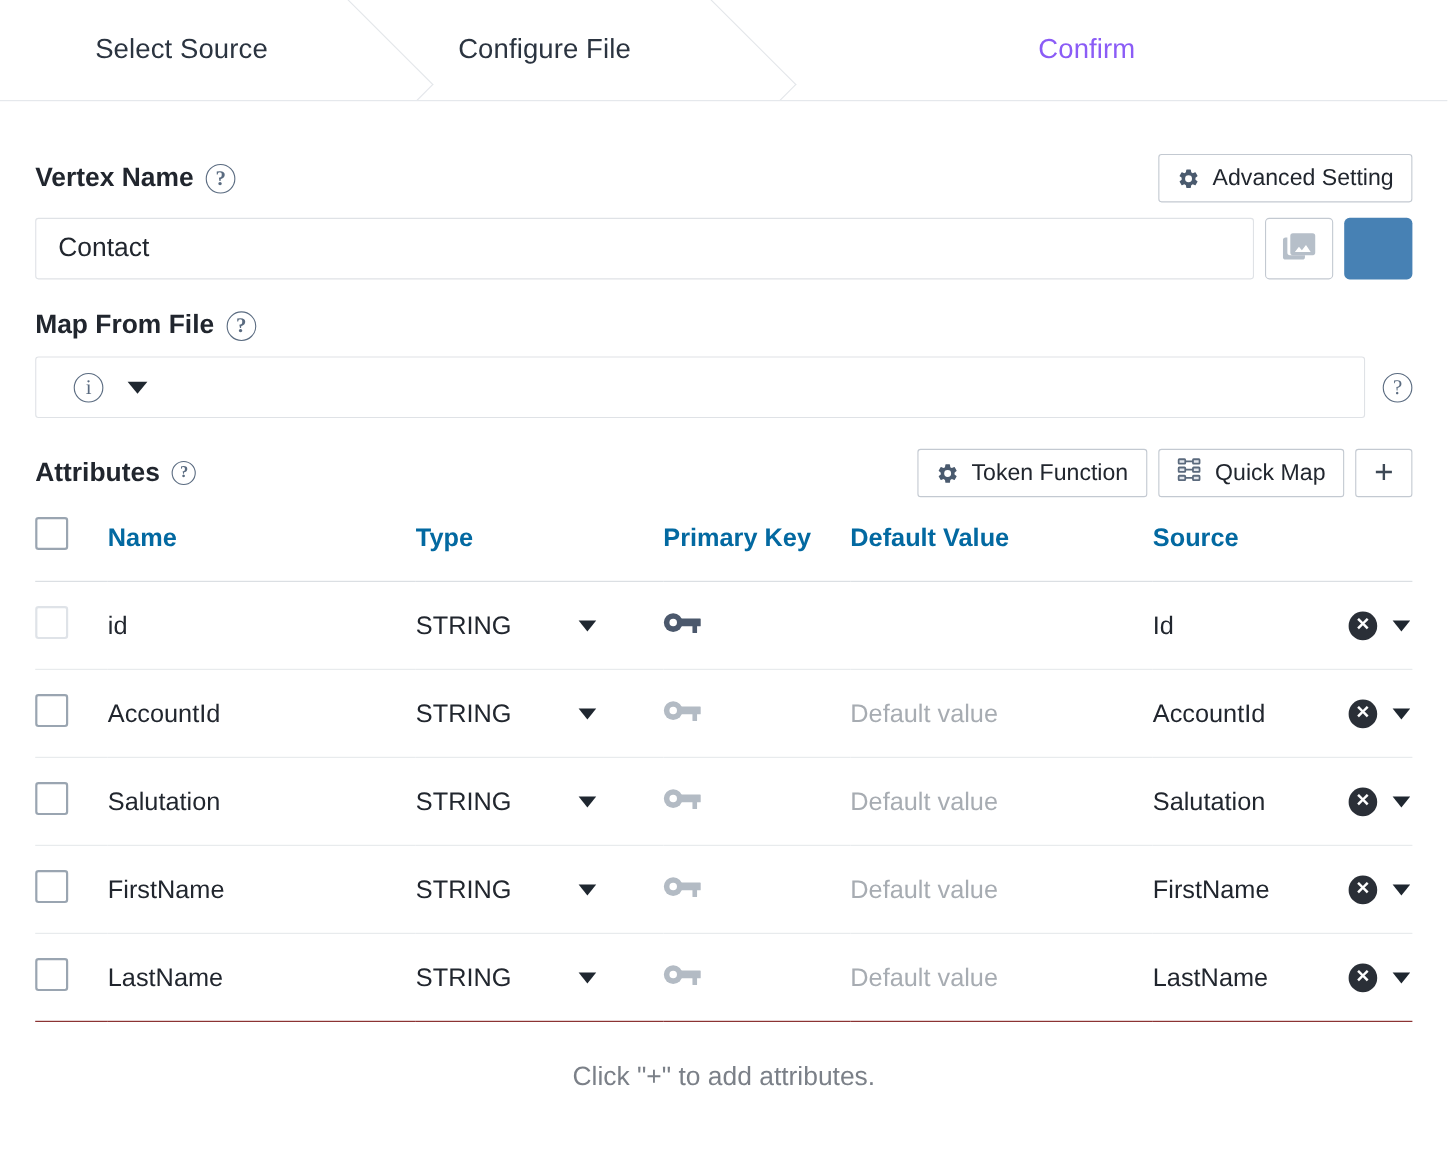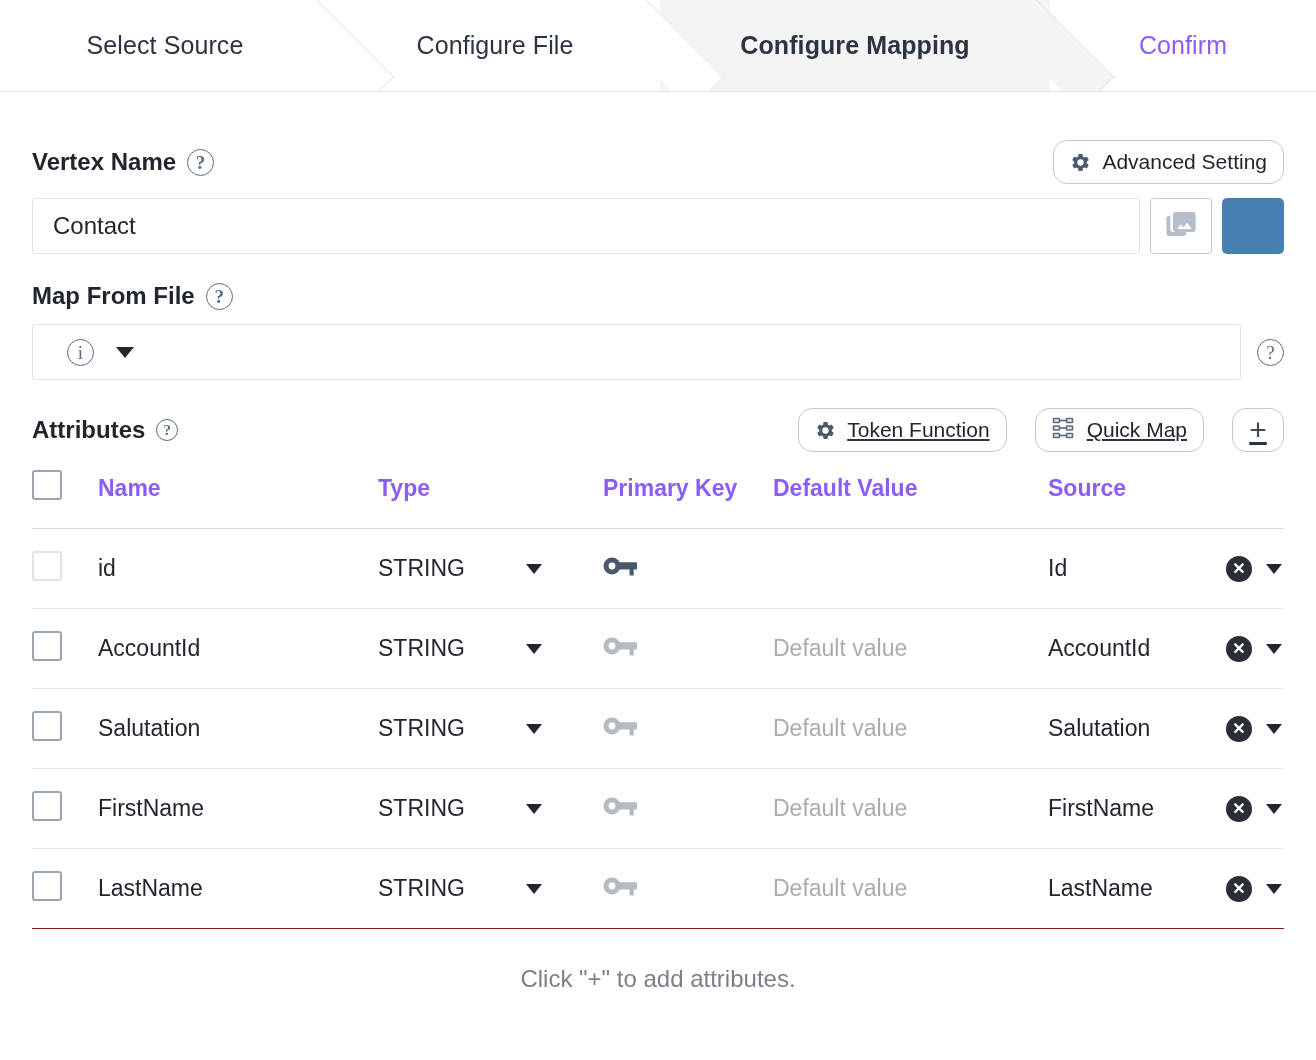--- a/index.html
+++ b/index.html
@@ -94,21 +94,21 @@
 
   
   .btn {
     display: inline-flex;
     align-items: center;
     gap: 11px;
     height: 44px;
     padding: 0 16px;
     background: #ffffff;
     border: 1px solid #c3c9d1;
-    border-radius: 14px;
+    border-radius: 3px;
     font-size: 21px;
     color: #21262e;
     cursor: pointer;
     white-space: nowrap;
   }
   .btn.icon-only { padding: 0; width: 52px; justify-content: center; font-size: 30px; color: #3d4855; }
 
   .gear {
     width: 21px; height: 21px;
     display: inline-block;
@@ -162,28 +162,28 @@
     width: 0; height: 0;
     border-left: 9px solid transparent;
     border-right: 9px solid transparent;
     border-top: 11px solid #1f2730;
   }
   .caret.sm {
     border-left-width: 8px; border-right-width: 8px; border-top-width: 10px;
   }
 
   
-  .attr-actions { display: flex; align-items: flex-start; gap: 28px; text-decoration: underline; }
+  .attr-actions { display: flex; align-items: flex-start; gap: 10px; }
 
   table.attrs { width: 100%; border-collapse: collapse; margin-top: 18px; }
   table.attrs th {
     text-align: left;
     font-size: 23px;
     font-weight: bold;
-    color: #8b5cf6;
+    color: #0369a1;
     padding: 0 0 22px 0;
     vertical-align: middle;
   }
   table.attrs thead tr { border-bottom: 1.5px solid #d8dce0; }
   table.attrs td {
     padding: 0;
     height: 80px;
     font-size: 23px;
     color: #21262e;
     vertical-align: middle;
@@ -240,23 +240,20 @@
 </style>
 </head>
 <body>
 
 <div class="stepper">
   <div class="step first">
     <span class="step-label">Select Source</span>
   </div>
   <div class="step second">
     <span class="step-label">Configure File</span>
-  </div>
-  <div class="step third active">
-    <span class="step-label">Configure Mapping</span>
   </div>
   <div class="step fourth disabled">
     <span class="step-label">Confirm</span>
   </div>
 </div>
 
 <div class="content">
 
   <div class="section-label-row">
     <div class="section-label">

